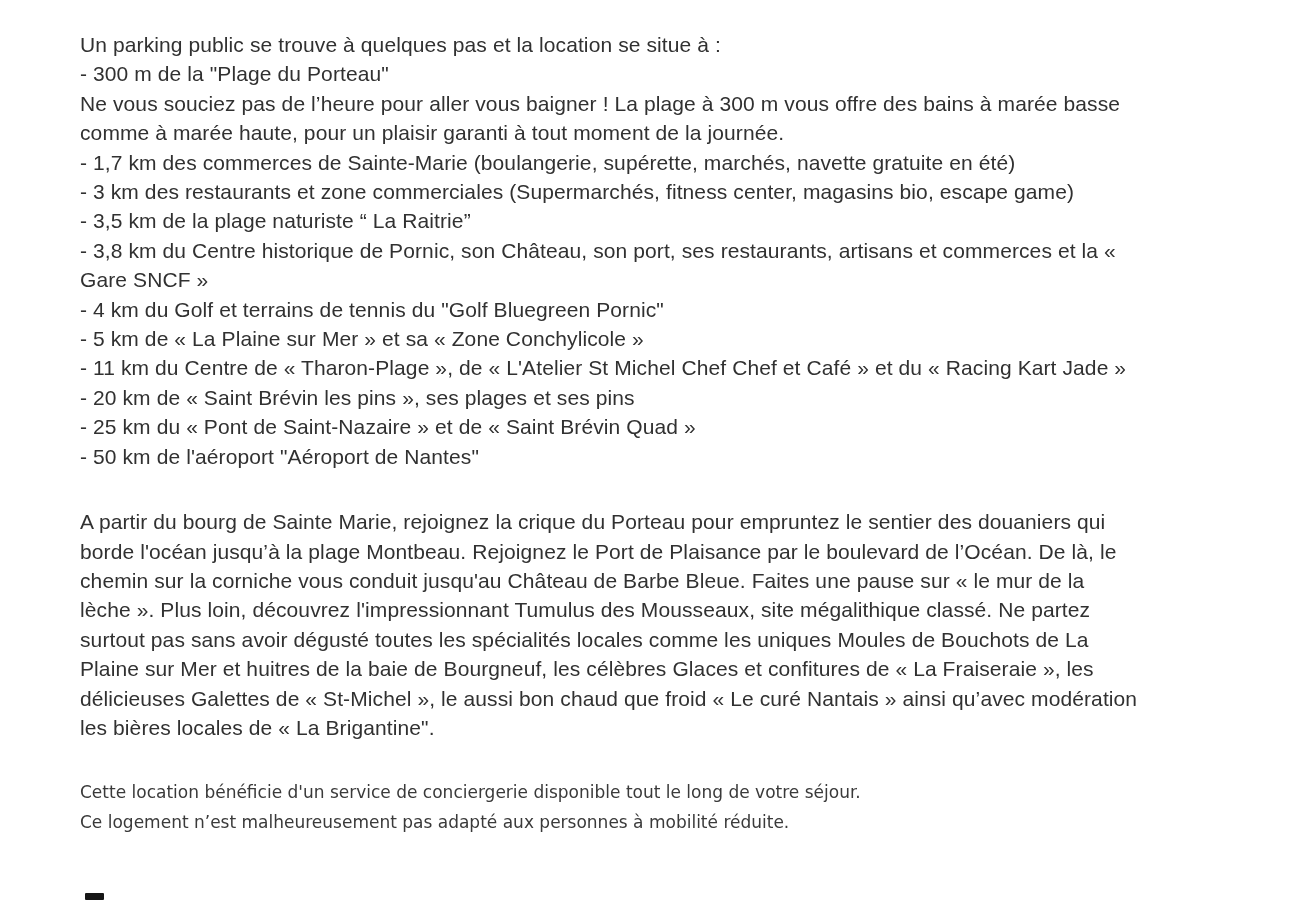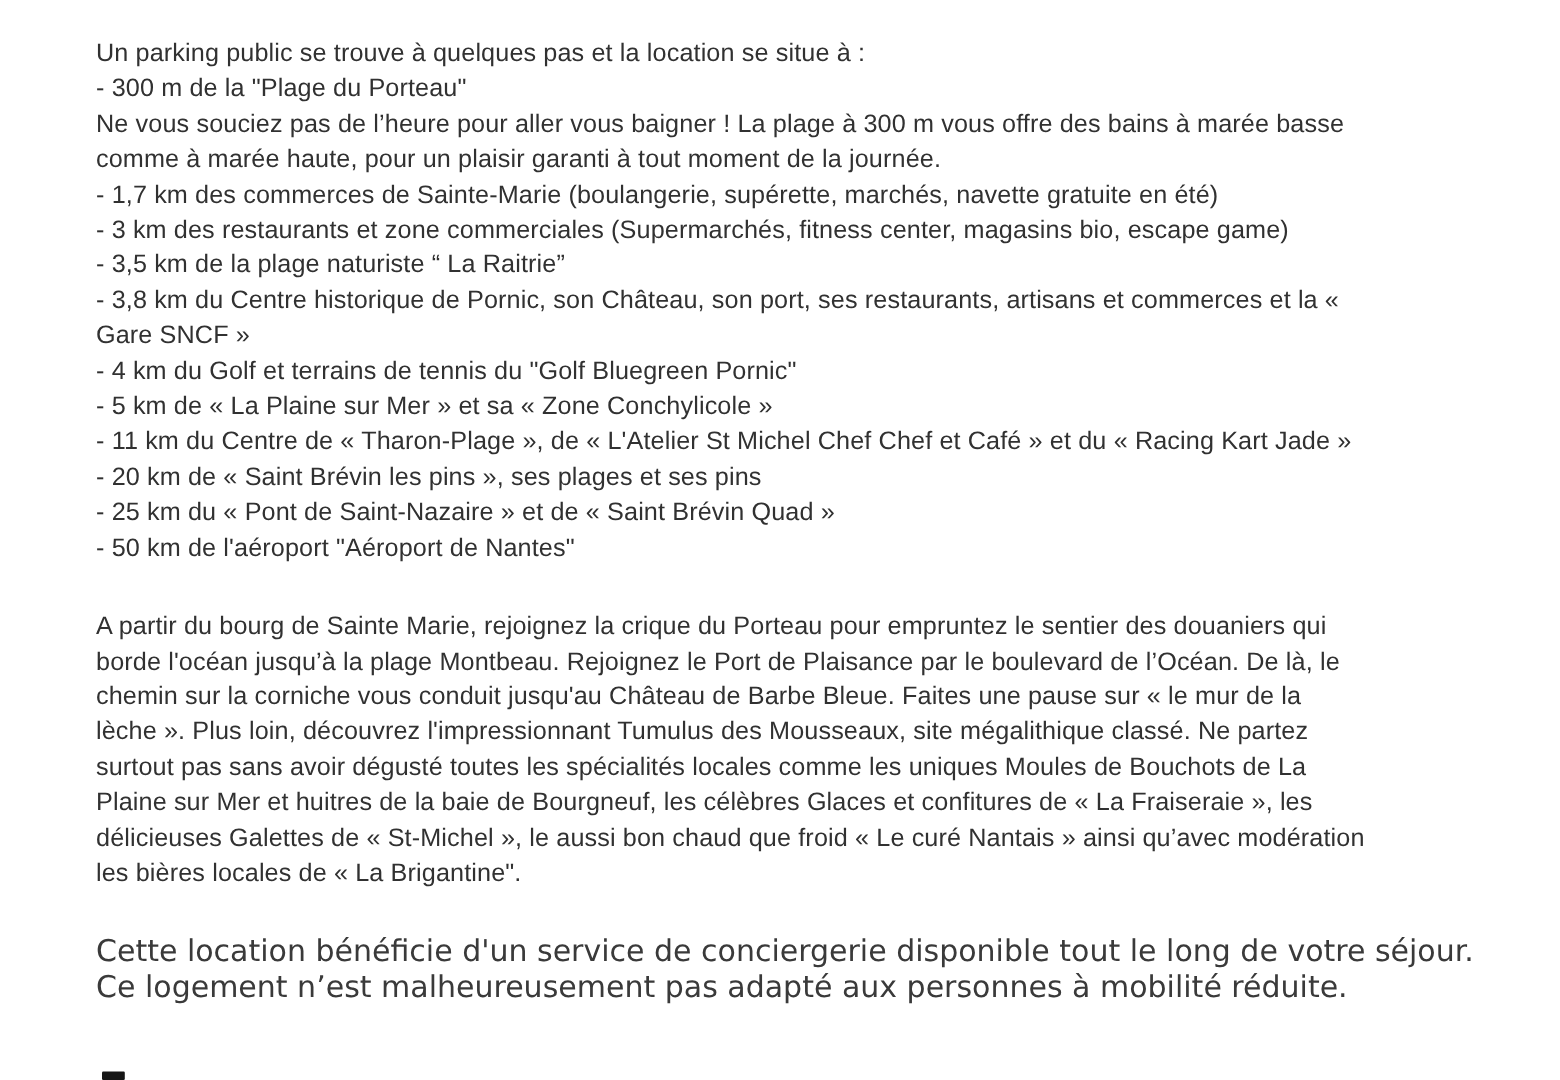--- a/index.html
+++ b/index.html
@@ -24,21 +24,21 @@
     .para {
       margin: 0 0 36px 0;
       font-size: 21px;
       line-height: 29.4px;
       color: #313131;
       white-space: pre-line;
       letter-spacing: 0.1px;
     }
     .para.alt-font {
       font-family: "DejaVu Sans", "Liberation Sans", sans-serif;
-      font-size: 25px;
+      font-size: 17px;
       line-height: 29.4px;
       color: #3a3a3a;
       letter-spacing: 0px;
     }
     .cutoff-artifact {
       position: absolute;
       left: 85px;
       top: 893px;
       width: 19px;
       height: 7px;

